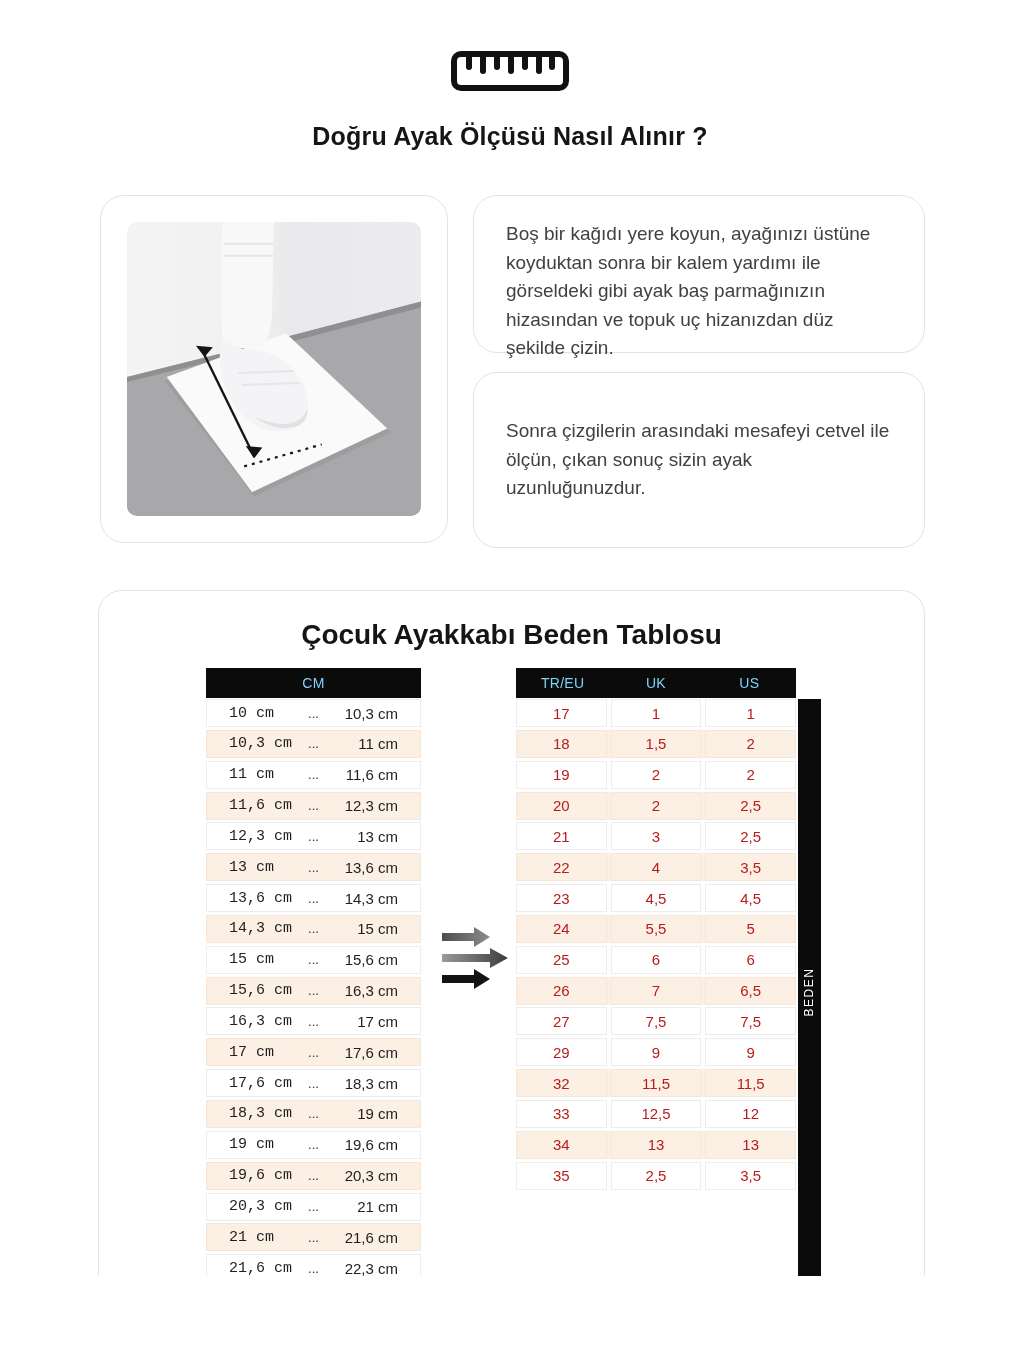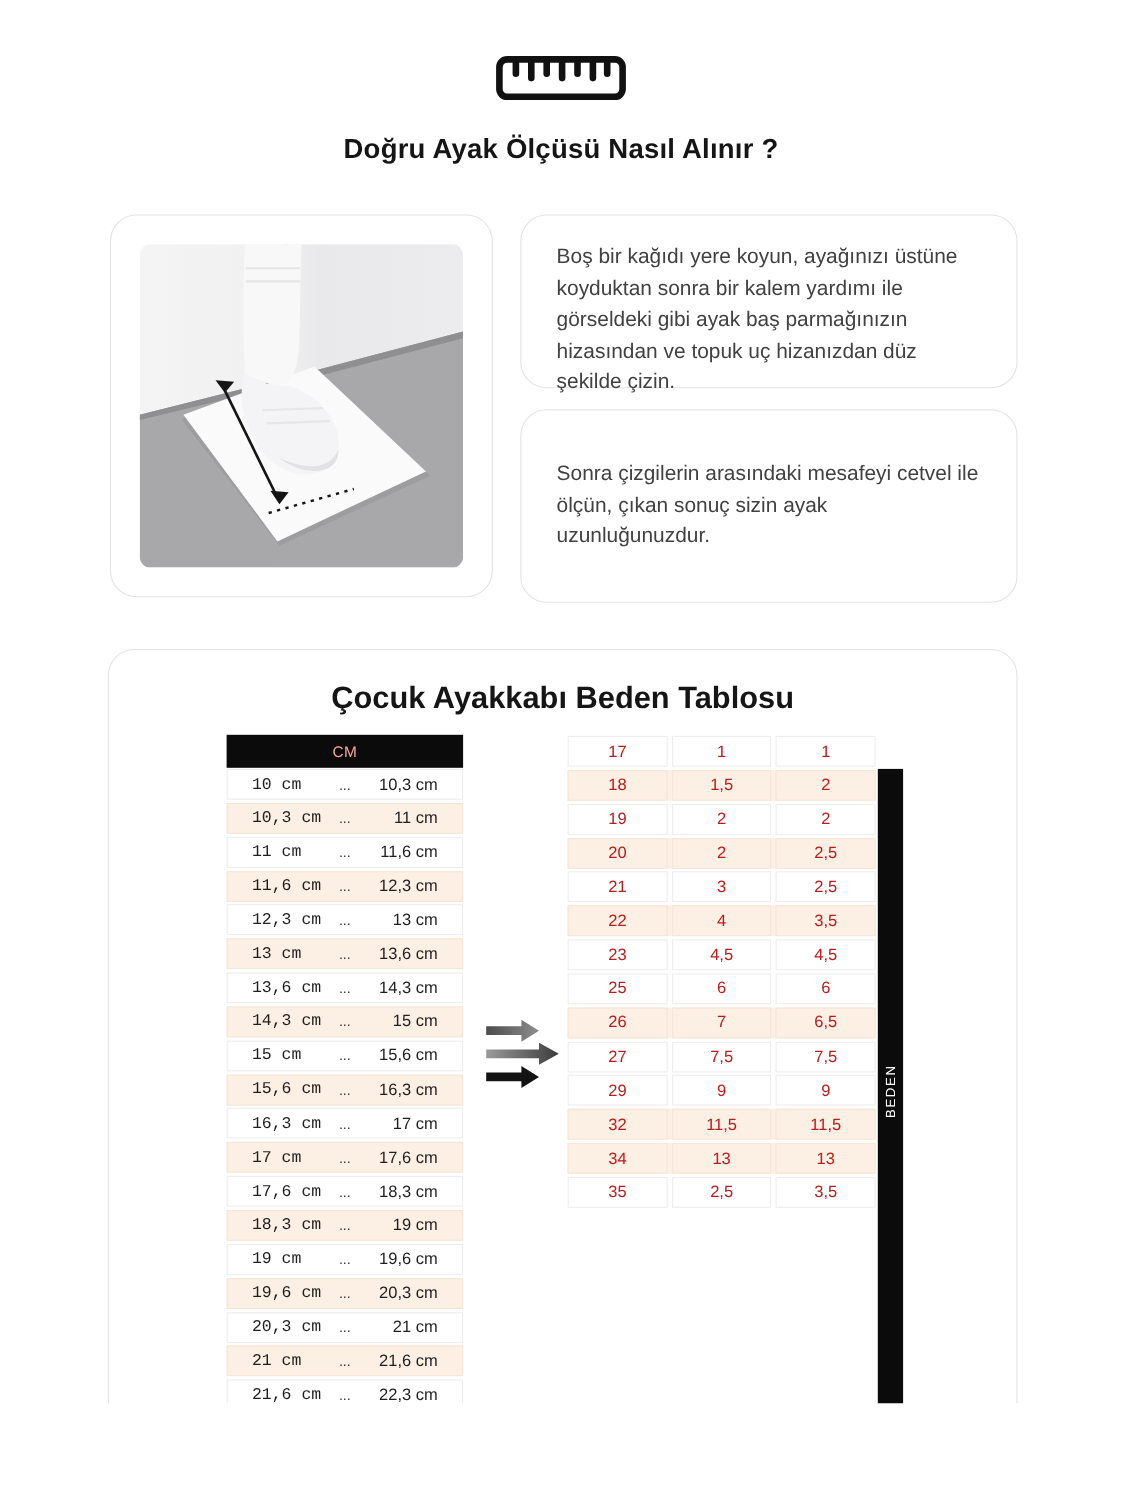--- a/index.html
+++ b/index.html
@@ -24,21 +24,21 @@
   #text-card-1{left:473px;top:195px;width:452px;height:158px;padding:24px 32px;}
   #text-card-2{left:473px;top:372px;width:452px;height:176px;padding:0 32px;display:flex;align-items:center;}
   .instr-text{font-size:19px;line-height:1.5;color:#414141;}
   
   #table-card{left:98px;top:590px;width:827px;height:733px;}
   .table-title{
     position:absolute;top:28px;left:0;width:100%;text-align:center;
     font-size:28px;font-weight:700;color:#151515;
   }
   .thead{
-    background:#0b0b0b;color:#fca5a5;height:30px;display:flex;align-items:center;
+    background:#0b0b0b;color:#7dd3fc;height:30px;display:flex;align-items:center;
     font-size:14px;font-weight:500;letter-spacing:.3px;
   }
   #cm-table{position:absolute;left:107px;top:77px;width:215px;}
   #cm-table .thead{justify-content:center;}
   #size-table{position:absolute;left:417px;top:77px;width:280px;}
   #size-table .thead{justify-content:space-between;}
   #size-table .thead span{flex:1;text-align:center;}
   .tbody{display:flex;flex-direction:column;gap:2.85px;margin-top:1px;}
   .cm-row{
     height:28px;display:flex;align-items:center;box-sizing:border-box;
@@ -250,20 +250,25 @@
           <stop offset="0" stop-color="#9a9a9a"></stop>
             <stop offset="1" stop-color="#3c3c3c"></stop>
         </linearGradient>
       </defs>
       <polygon points="4,9 36,9 36,3 52,13 36,23 36,17 4,17" fill="url(#ag1)"></polygon>
       <polygon points="4,30 52,30 52,24 70,34 52,44 52,38 4,38" fill="url(#ag2)"></polygon>
       <polygon points="4,51 36,51 36,45 52,55 36,65 36,59 4,59" fill="#131313"></polygon>
     </svg>
 
     <div id="size-table">
+      <div class="thead">
+        <span>TR/EU</span>
+        <span>UK</span>
+        <span>US</span>
+      </div>
       <div class="tbody">
           <div class="size-row">
             <div class="size-cell">17</div>
             <div class="size-cell">1</div>
             <div class="size-cell">1</div>
           </div>
           <div class="size-row alt">
             <div class="size-cell">18</div>
             <div class="size-cell">1,5</div>
             <div class="size-cell">2</div>
@@ -286,20 +291,25 @@
           <div class="size-row alt">
             <div class="size-cell">22</div>
             <div class="size-cell">4</div>
             <div class="size-cell">3,5</div>
           </div>
           <div class="size-row">
             <div class="size-cell">23</div>
             <div class="size-cell">4,5</div>
             <div class="size-cell">4,5</div>
           </div>
+          <div class="size-row alt">
+            <div class="size-cell">24</div>
+            <div class="size-cell">5,5</div>
+            <div class="size-cell">5</div>
+          </div>
           <div class="size-row">
             <div class="size-cell">25</div>
             <div class="size-cell">6</div>
             <div class="size-cell">6</div>
           </div>
           <div class="size-row alt">
             <div class="size-cell">26</div>
             <div class="size-cell">7</div>
             <div class="size-cell">6,5</div>
           </div>
@@ -311,20 +321,25 @@
           <div class="size-row">
             <div class="size-cell">29</div>
             <div class="size-cell">9</div>
             <div class="size-cell">9</div>
           </div>
           <div class="size-row alt">
             <div class="size-cell">32</div>
             <div class="size-cell">11,5</div>
             <div class="size-cell">11,5</div>
           </div>
+          <div class="size-row">
+            <div class="size-cell">33</div>
+            <div class="size-cell">12,5</div>
+            <div class="size-cell">12</div>
+          </div>
           <div class="size-row alt">
             <div class="size-cell">34</div>
             <div class="size-cell">13</div>
             <div class="size-cell">13</div>
           </div>
           <div class="size-row">
             <div class="size-cell">35</div>
             <div class="size-cell">2,5</div>
             <div class="size-cell">3,5</div>
           </div>

